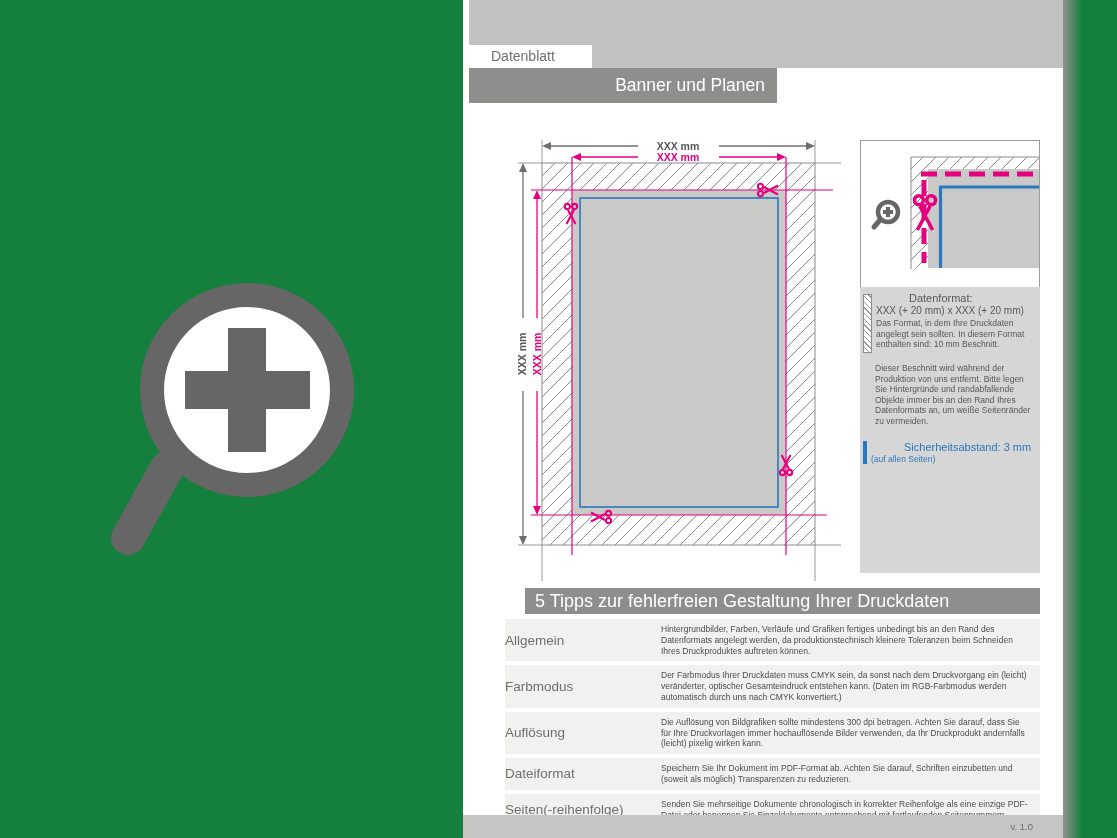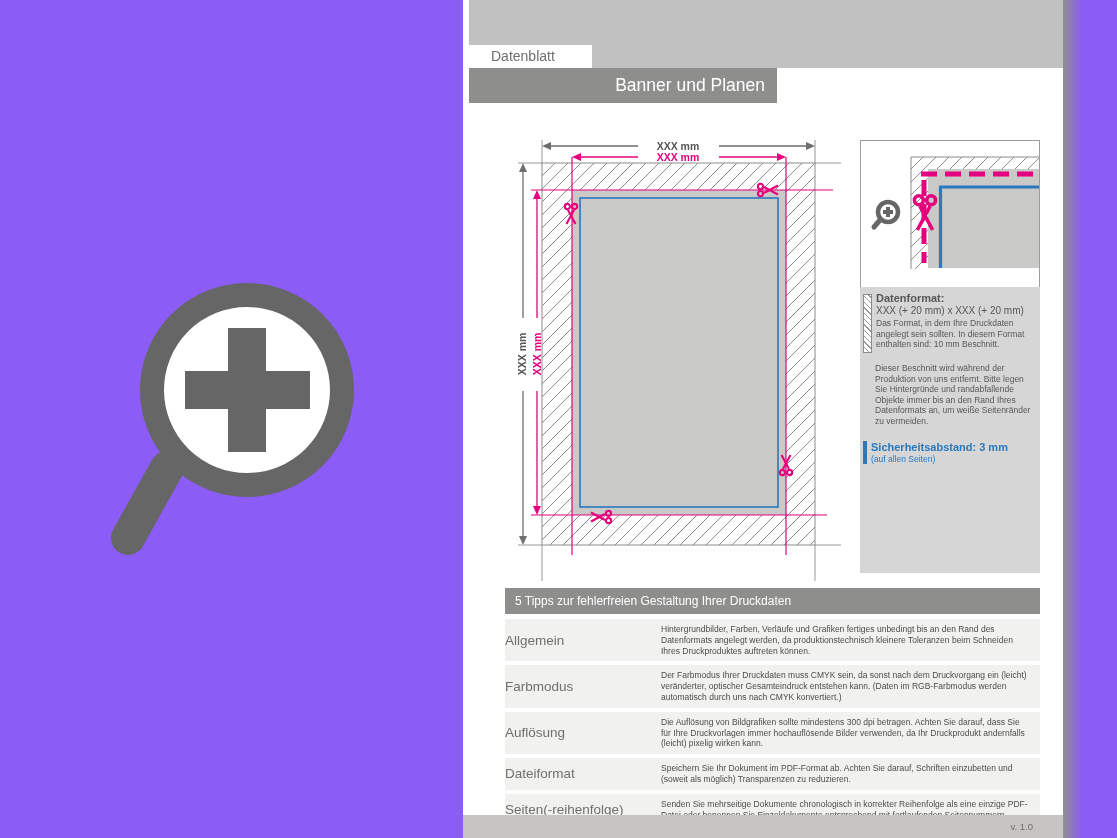--- a/index.html
+++ b/index.html
@@ -1,17 +1,17 @@
 <!DOCTYPE html>
 <html><head>
 <meta charset="utf-8">
 <style>
   html,body{margin:0;padding:0;background:#ffffff;}
   .canvas{position:relative;width:1117px;height:838px;overflow:hidden;
-          font-family:"Liberation Sans",sans-serif;background:#8b5cf6;}
+          font-family:"Liberation Sans",sans-serif;background:#15803d;}
 
   
   .page{position:absolute;left:463px;top:0;width:600px;height:838px;background:#ffffff;}
   .page-shadow{position:absolute;left:1063px;top:0;width:19px;height:838px;
                background:linear-gradient(to right,#909090,rgba(255,255,255,0));}
 
   .header-band{position:absolute;left:6px;top:0;width:594px;height:45px;background:#c2c1c1;}
   .tab-row-right{position:absolute;left:129px;top:45px;width:471px;height:23px;background:#c2c1c1;}
   .tab{position:absolute;left:6px;top:45px;width:123px;height:23px;background:#ffffff;
        color:#6f6f6e;font-size:14px;line-height:23px;padding-left:22px;box-sizing:border-box;}
@@ -27,32 +27,32 @@
   
   .info-panel{position:absolute;left:397px;top:287px;width:180px;height:286px;
               background:#d7d6d6;box-sizing:border-box;padding:5px 6px 0 3px;
               color:#575756;}
   .ip-row{display:flex;margin-bottom:7px;}
   .ip-bar-hatch{flex:0 0 7px;height:57px;margin-top:2px;border:1px solid #8c8c8b;
      background:repeating-linear-gradient(45deg,#ffffff 0 3px,#9a9a99 3px 4px);}
   .ip-bar-dash{flex:0 0 4px;background:repeating-linear-gradient(to bottom,#e5007d 0 9px,rgba(0,0,0,0) 9px 14px);}
   .ip-bar-blue{flex:0 0 4px;background:#2a78bd;}
   .ip-content{padding-left:4px;}
-  .ip-h{font-size:11px;font-weight:bold;line-height:13px;}
+  .ip-h{font-size:11px;font-weight:normal;line-height:13px;margin-left:33px;}
   .ip-h2{font-size:10px;font-weight:normal;line-height:12px;}
   .ip-p{font-size:8.5px;line-height:10.6px;margin:1px 0 0 0;}
   .ip-para2{font-size:8.5px;line-height:10.6px;margin:10px 0 14px 12px;padding-right:2px;}
   .magenta{color:#e5007d;}
   .blue{color:#2a78bd;}
   .ip-sub{font-size:8.5px;line-height:10px;}
 
   
   .tips{position:absolute;left:42px;top:588px;width:535px;}
-  .tips-header{height:26px;background:#8e8e8d;color:#ffffff;font-size:12px;
-               line-height:26px;padding-left:10px;box-sizing:border-box;margin-bottom:5px;}
+  .tips-header{height:26px;background:#8e8e8d;color:#ffffff;font-size:18px;
+               line-height:26px;padding-left:10px;box-sizing:border-box;margin-bottom:5px;margin-left:20px;}
   .tip-row{display:flex;background:#f1f1f0;margin-bottom:4px;align-items:center;}
   .tip-label{flex:0 0 152px;padding-left:0;font-size:13.5px;color:#6f6f6e;box-sizing:border-box;}
   .tip-text{flex:1;font-size:8.5px;line-height:10.8px;color:#4c4c4b;padding:5px 10px 5px 4px;}
 
   .footer{position:absolute;left:0;top:815px;width:600px;height:23px;background:#c6c5c4;
           color:#6e6e6d;font-size:9.5px;line-height:23px;text-align:right;
           padding-right:30px;box-sizing:border-box;}
 
   
   .big-zoom{position:absolute;left:110px;top:272px;}

